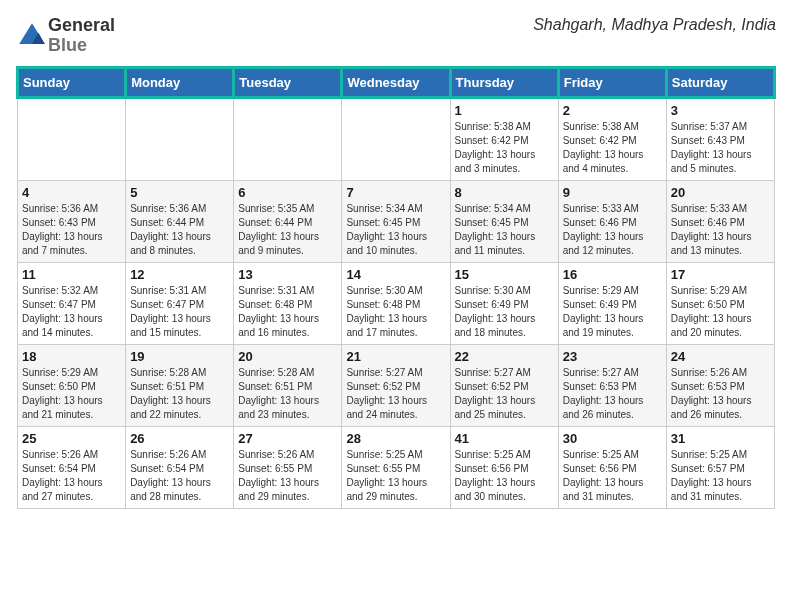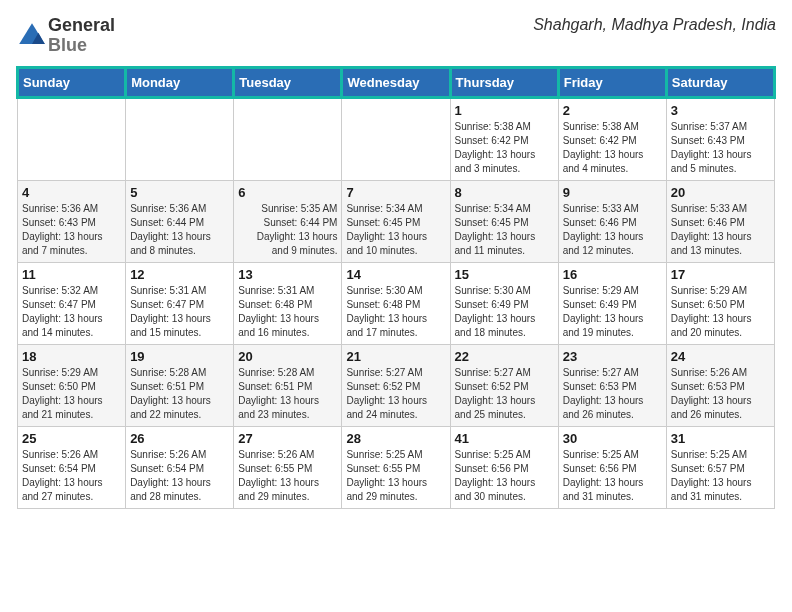--- a/index.html
+++ b/index.html
@@ -153,21 +153,21 @@
         </td>
         <td>
           <span class="day-number">5</span>
           <div class="day-info" style="white-space: pre-line;">Sunrise: 5:36 AM
 Sunset: 6:44 PM
 Daylight: 13 hours
 and 8 minutes.</div>
         </td>
         <td>
           <span class="day-number">6</span>
-          <div class="day-info" style="white-space: pre-line; text-align: right;">Sunrise: 5:35 AM
+          <div class="day-info" style="white-space: pre-line;">Sunrise: 5:35 AM
 Sunset: 6:44 PM
 Daylight: 13 hours
 and 9 minutes.</div>
         </td>
         <td>
           <span class="day-number">7</span>
           <div class="day-info" style="white-space: pre-line;">Sunrise: 5:34 AM
 Sunset: 6:45 PM
 Daylight: 13 hours
 and 10 minutes.</div>

